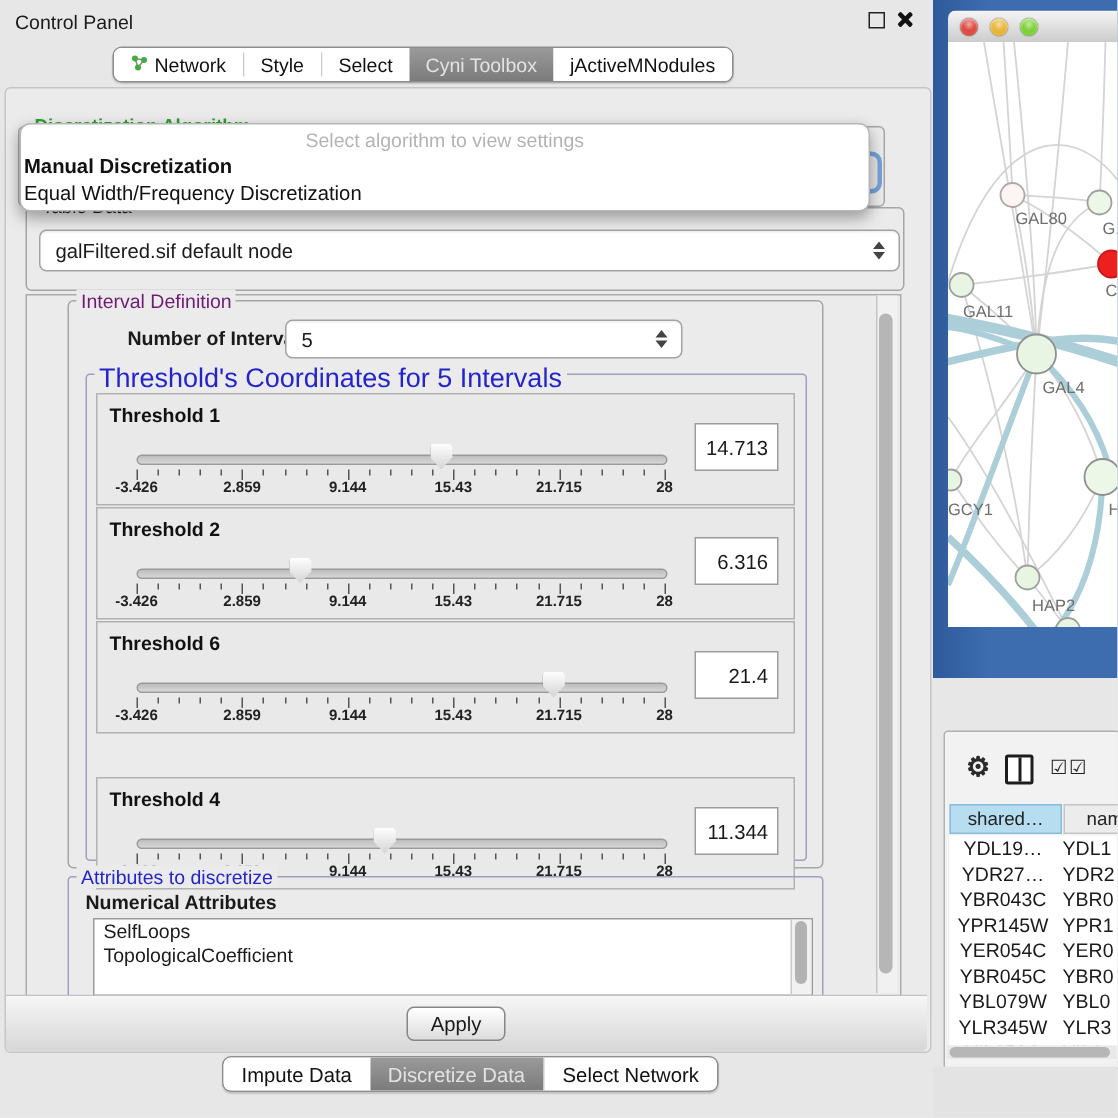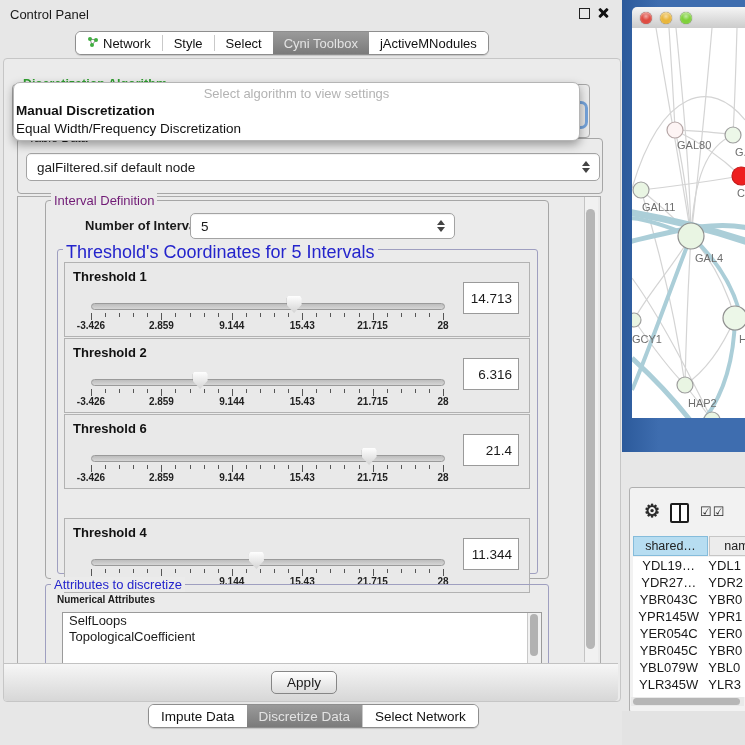--- a/index.html
+++ b/index.html
@@ -60,21 +60,21 @@
   .track{position:absolute;left:26px;top:40px;width:352px;height:5px;background:linear-gradient(#bdbdbd,#d6d6d6);border:1px solid #9a9a9a;border-radius:4px;}
   .thumb{position:absolute;top:33px;width:15px;height:17px;background:linear-gradient(#fefefe,#d4d4d4);clip-path:polygon(10% 0,90% 0,100% 14%,100% 52%,50% 100%,0 52%,0 14%);filter:drop-shadow(0 0 1px #777);}
   .tick{position:absolute;width:1px;background:#555;}
   .tick.minor{top:50px;height:4px;}
   .tick.major{top:50px;height:7px;}
   .ticklabel{position:absolute;top:57px;transform:translateX(-50%);font-size:10px;font-weight:bold;color:#222;white-space:nowrap;}
   .valbox{position:absolute;right:10px;top:19px;width:56px;height:32px;background:#fff;border:1px solid #9a9a9a;font-size:13.5px;display:flex;align-items:center;justify-content:flex-end;padding-right:6px;box-sizing:border-box;}
 
   #attr-group{left:45px;top:584px;width:502px;height:90px;border:1px solid #9f9fc0;border-radius:3px;}
   #attr-title{left:51px;top:577px;font-size:13px;}
-  #attr-label{left:57px;top:594px;font-size:10px;font-weight:bold;}
+  #attr-label{left:57px;top:594px;font-size:13px;font-weight:bold;}
   #attr-list{left:62px;top:612px;width:478px;height:50px;background:#fff;border:1px solid #9a9a9a;overflow:hidden;}
   .attr-item{font-size:13px;height:16px;line-height:16px;padding-left:6px;white-space:nowrap;}
   #attr-scroll{position:absolute;right:0;top:0;width:13px;height:50px;background:#f1f1f1;border-left:1px solid #c9c9c9;}
   #attr-thumb{position:absolute;left:2px;top:1px;width:8px;height:42px;background:#b2b2b2;border-radius:4px;}
 
   #cp-vscroll{left:584px;top:197px;width:13px;height:465px;background:#f1f1f1;border-left:1px solid #c4c4c4;}
   #cp-vthumb{left:586px;top:209px;width:9px;height:440px;background:#b6b6b6;border-radius:5px;}
 
   #apply-bar{left:4px;top:663px;width:614px;height:37px;background:linear-gradient(#f6f6f6,#d7d7d7);border-top:1px solid #c2c2c2;border-radius:0 0 4px 4px;}
   #apply-btn{left:271px;top:671px;width:64px;height:21px;background:linear-gradient(#ffffff,#dcdcdc);border:1px solid #868686;border-radius:5px;font-size:13.5px;display:flex;align-items:center;justify-content:center;}

